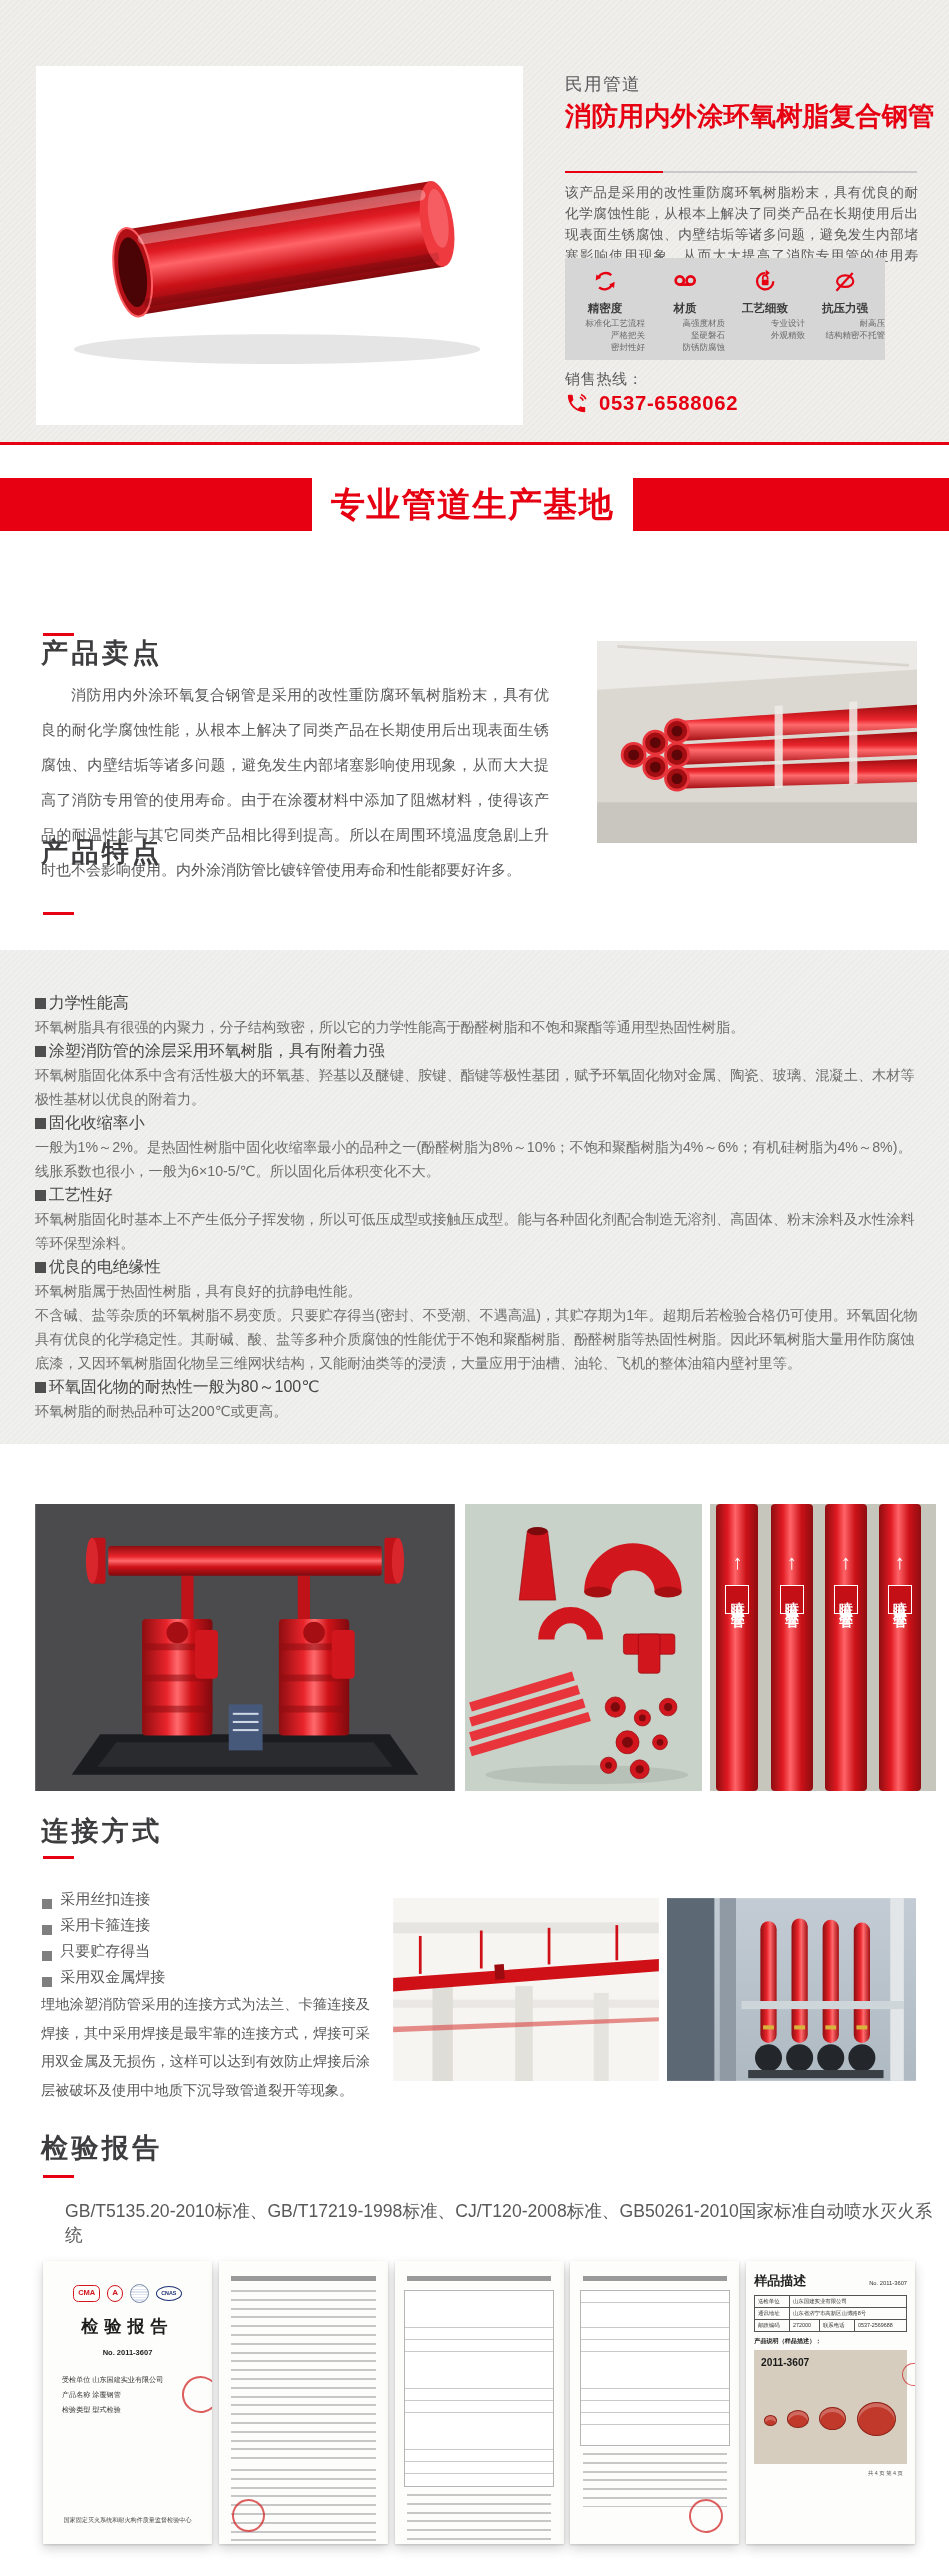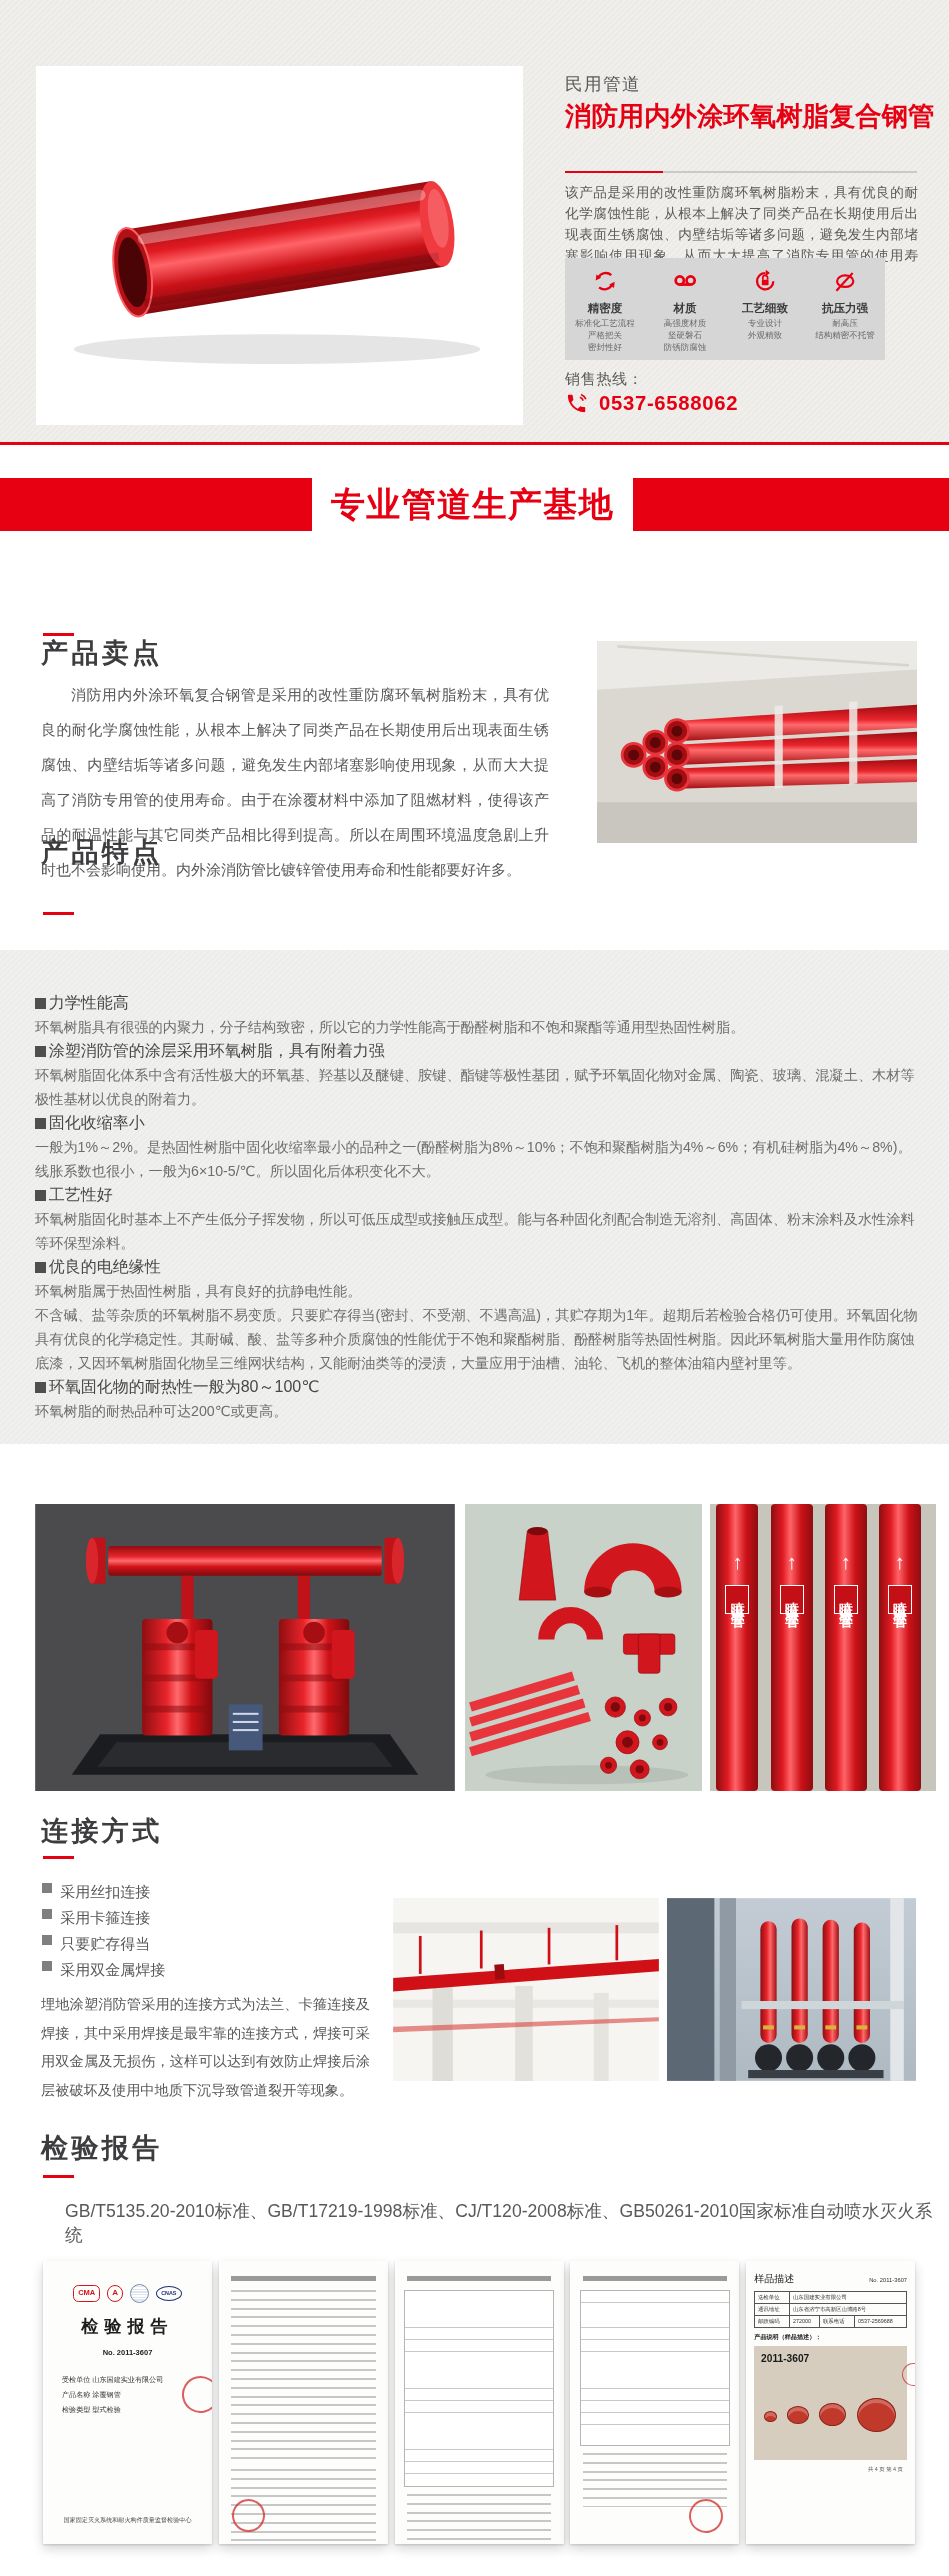--- a/index.html
+++ b/index.html
@@ -20,21 +20,21 @@
   #hdr-category { left:565px; top:72px; font-size:17.6px; color:#58585b; letter-spacing:1.4px; }
   #hdr-title { left:565px; top:99px; font-size:26.4px; font-weight:900; color:#e60012; letter-spacing:0; white-space:nowrap; }
   #hdr-divider { left:565px; top:171px; width:352px; height:2px; background:#c9c9c9; }
   #hdr-divider .red-seg { position:absolute; left:0; top:0; width:98px; height:2px; background:#e60012; }
   #hdr-desc { left:565px; top:182px; width:353px; font-size:13.6px; line-height:21px; color:#595959; text-align:justify; }
   #hdr-badges { left:565px; top:258px; width:320px; height:102px; background:#d6d6d6; display:flex; }
   .badge { flex:1 1 0; text-align:center; padding-top:11px; }
   .badge .b-icon { display:inline-block; width:24.4px; height:24.4px; }
   .badge .b-icon svg { width:24.4px; height:24.4px; display:block; }
   .badge .b-title { margin-top:5.4px; font-size:11.5px; font-weight:bold; color:#3b3b3b; }
-  .badge .b-line { margin-top:2px; font-size:8.5px; line-height:10.2px; color:#6a6a6a; }
+  .badge .b-line { margin-top:2px; font-size:8.5px; line-height:10.2px; color:#6a6a6a;text-align:right; }
   #hotline-label { left:565px; top:370px; font-size:15px; color:#595959; letter-spacing:0.7px; }
   #phone-row { left:565px; top:392px; display:flex; align-items:center; }
   #phone-row svg { width:23px; height:23px; margin-right:11px; }
   #phone-number { font-size:20.3px; font-weight:800; color:#e60012; letter-spacing:0.7px; }
 
   
   #top-redline { left:0; top:442px; width:949px; height:2.7px; background:#e60012; }
   #banner { left:0; top:478px; width:949px; height:53px; display:flex; }
   #banner .bar-left { width:312px; background:#e60012; }
   #banner .bar-right { width:316px; background:#e60012; }
@@ -74,21 +74,21 @@
   .riser-label { position:absolute; left:50%; transform:translateX(-50%); top:81px;
     writing-mode:vertical-rl; text-orientation:upright; background:#c40f16; color:#ffffff;
     border:1.4px solid #ffffff; font-size:13.6px; font-weight:bold; padding:5.4px 2px; letter-spacing:4.1px; }
   .riser-arrow { position:absolute; left:50%; transform:translateX(-50%); top:47px; color:#ffffff; font-size:20.3px; font-weight:bold; }
   .riser-arrow::before { content:"↑"; }
 
   
   #conn-heading { left:41px; top:1813px; }
   #conn-underline { left:43px; top:1856px; }
   #conn-list { left:42px; top:1883px; }
-  .conn-item { display:flex; align-items:flex-start; height:26px; }
+  .conn-item { display:flex; align-items:flex-end; height:26px; }
   .conn-sq { width:10.2px; height:10.2px; background:#7f7f7f; margin-right:8.1px; }
   .conn-label { font-size:15px; color:#595959; }
   #conn-para { left:41px; top:1990px; width:329px; font-size:14.2px; line-height:28.5px; color:#595959; text-align:justify; }
   #conn-img-a { left:393px; top:1898px; width:266px; height:183px; }
   #conn-img-b { left:667px; top:1898px; width:249px; height:183px; }
   #conn-img-a svg, #conn-img-b svg { width:100%; height:100%; display:block; }
 
   
   #insp-heading { left:41px; top:2130px; }
   #insp-underline { left:43px; top:2175px; }
@@ -118,21 +118,21 @@
   .page-head { height:4.7px; background:#9a9a9a; margin:15px 12.2px 0; }
   .page-lines { margin:9.5px 12.2px 0; height:169px;
     background:repeating-linear-gradient(#c7c7c7 0 2px, transparent 2px 8.8px); }
   .page-lines.short { height:81px; }
   .page-grid { margin:9.5px 9.5px 0; height:197px; border:0.7px solid #b5b5b5;
     background:repeating-linear-gradient(#ffffff 0 11.5px, #c9c9c9 11.5px 12.2px),
                repeating-linear-gradient(90deg, transparent 0 37px, #c9c9c9 37px 38px); }
   
   .cert5-pad { padding:11px 8.1px 0; }
   .cert5-head { display:flex; justify-content:space-between; align-items:baseline; }
-  .cert5-title { font-size:10px; font-weight:normal; color:#222222; }
+  .cert5-title { font-size:13px; font-weight:bold; color:#222222; }
   .cert5-no { font-size:5.8px; color:#333333; }
   .cert5-table { margin-top:5.4px; border:0.7px solid #555555; }
   .c5row { display:flex; border-bottom:0.7px solid #555555; }
   .c5row:last-child { border-bottom:none; }
   .c5cell { font-size:5.4px; color:#333333; padding:2px 2.7px; border-right:0.7px solid #555555; }
   .c5cell:last-child { border-right:none; }
   .c5l { width:35px; flex:none; }
   .c5v { flex:1; }
   .cert5-note { margin-top:4.7px; font-size:6.1px; font-weight:bold; color:#222222; }
   .cert5-photo { margin-top:4.1px; height:114px; background:#d6cdbf; position:relative; overflow:hidden; }

